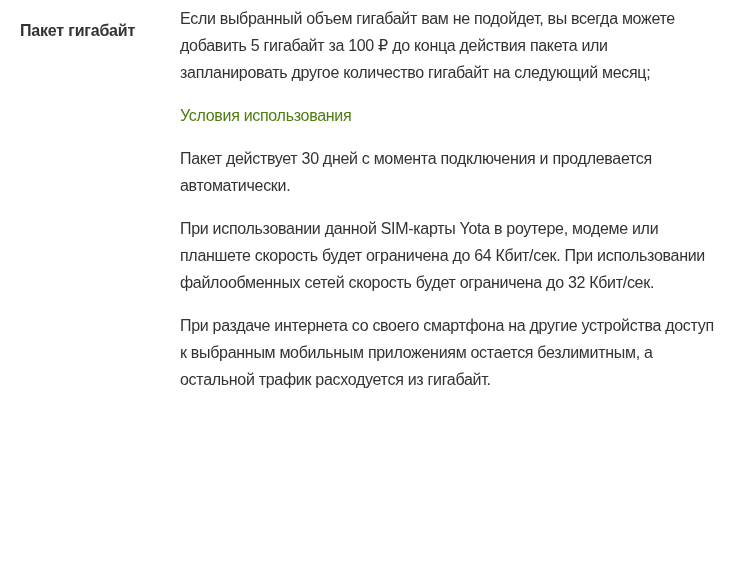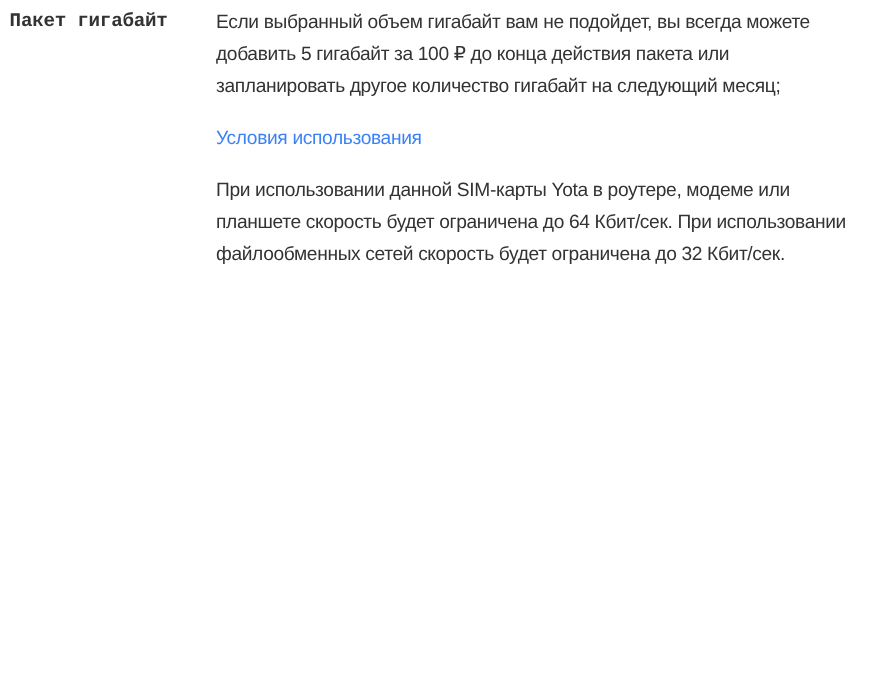--- a/index.html
+++ b/index.html
@@ -19,53 +19,54 @@
     align-items: flex-start;
     padding: 5px 18px 0 8px;
     box-sizing: border-box;
     width: 744px;
   }
   .label-col {
     width: 172px;
     flex-shrink: 0;
   }
   .section-label {
-    margin: 0;
+    margin: 12px;
     font-size: 16px;
     line-height: 27px;
     font-weight: bold;
     color: #333333;
     letter-spacing: -0.2px;
-    font-family: Liberation Mono, monospace;
   }
   .content-col {
     width: 534px;
     flex-shrink: 0;
   }
   .content-col p {
     margin: 0 0 16px 0;
     font-size: 16px;
     line-height: 27px;
     letter-spacing: -0.3px;
     color: #333333;
   }
   .subheading {
     margin: 0 0 16px 0;
     font-size: 16px;
     line-height: 27px;
     font-weight: normal;
     letter-spacing: -0.3px;
-    color: #3b82f6;
+    color: #4d7c0f;
   }
 </style>
 </head>
 <body>
 
 <main class="section-row">
   <aside class="label-col">
     <h2 class="section-label">Пакет гигабайт</h2>
   </aside>
   <div class="content-col">
     <p>Если выбранный объем гигабайт вам не подойдет, вы всегда можете добавить 5 гигабайт за 100 ₽ до конца действия пакета или запланировать другое количество гигабайт на следующий месяц;</p>
     <h3 class="subheading">Условия использования</h3>
+    <p>Пакет действует 30 дней с момента подключения и продлевается автоматически.</p>
     <p>При использовании данной SIM-карты Yota в роутере, модеме или планшете скорость будет ограничена до 64 Кбит/сек. При использовании файлообменных сетей скорость будет ограничена до 32 Кбит/сек.</p>
+    <p>При раздаче интернета со своего смартфона на другие устройства доступ к выбранным мобильным приложениям остается безлимитным, а остальной трафик расходуется из гигабайт.</p>
   </div>
 </main>
 
 </body></html>

